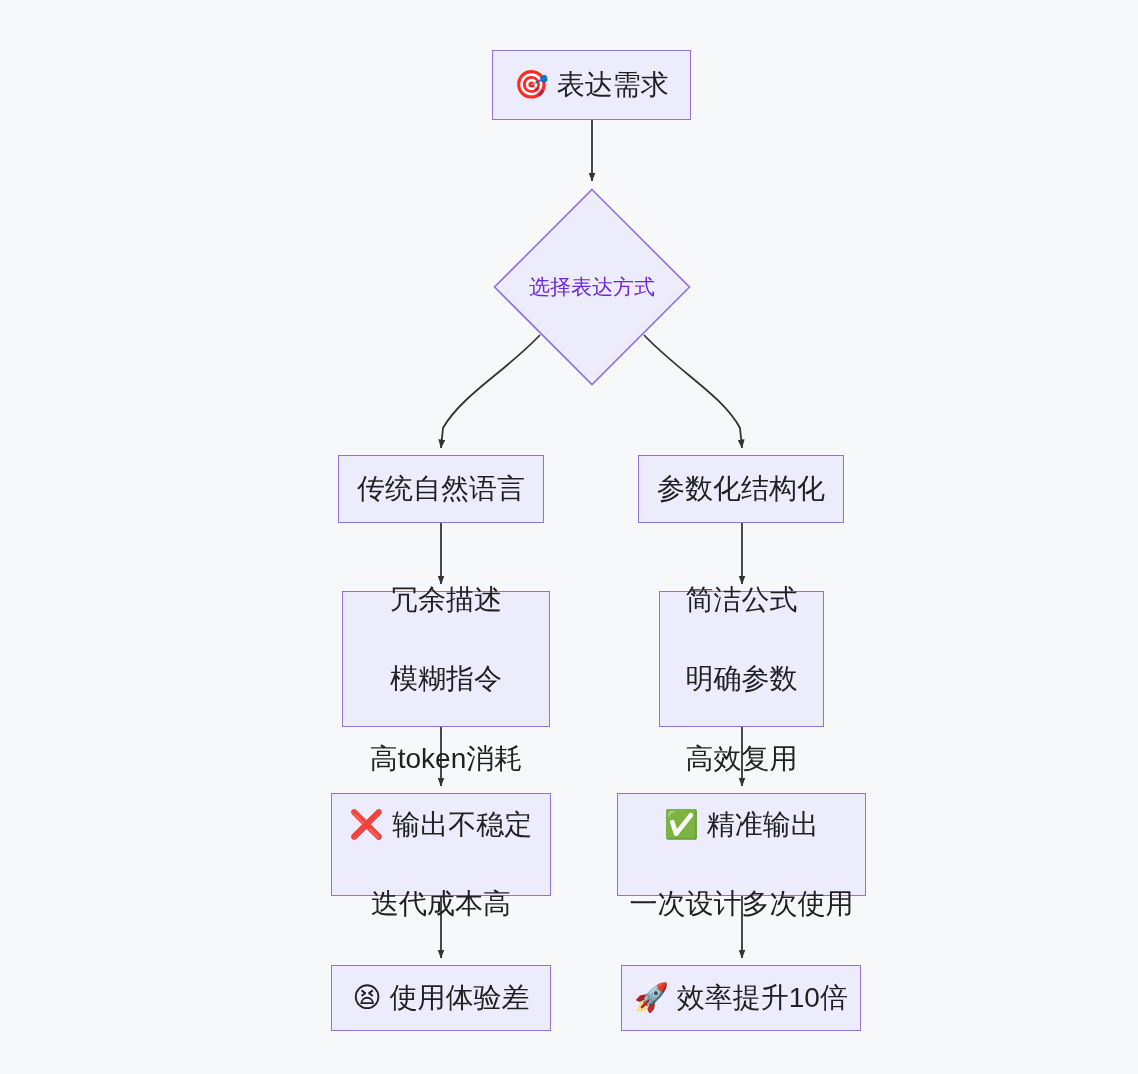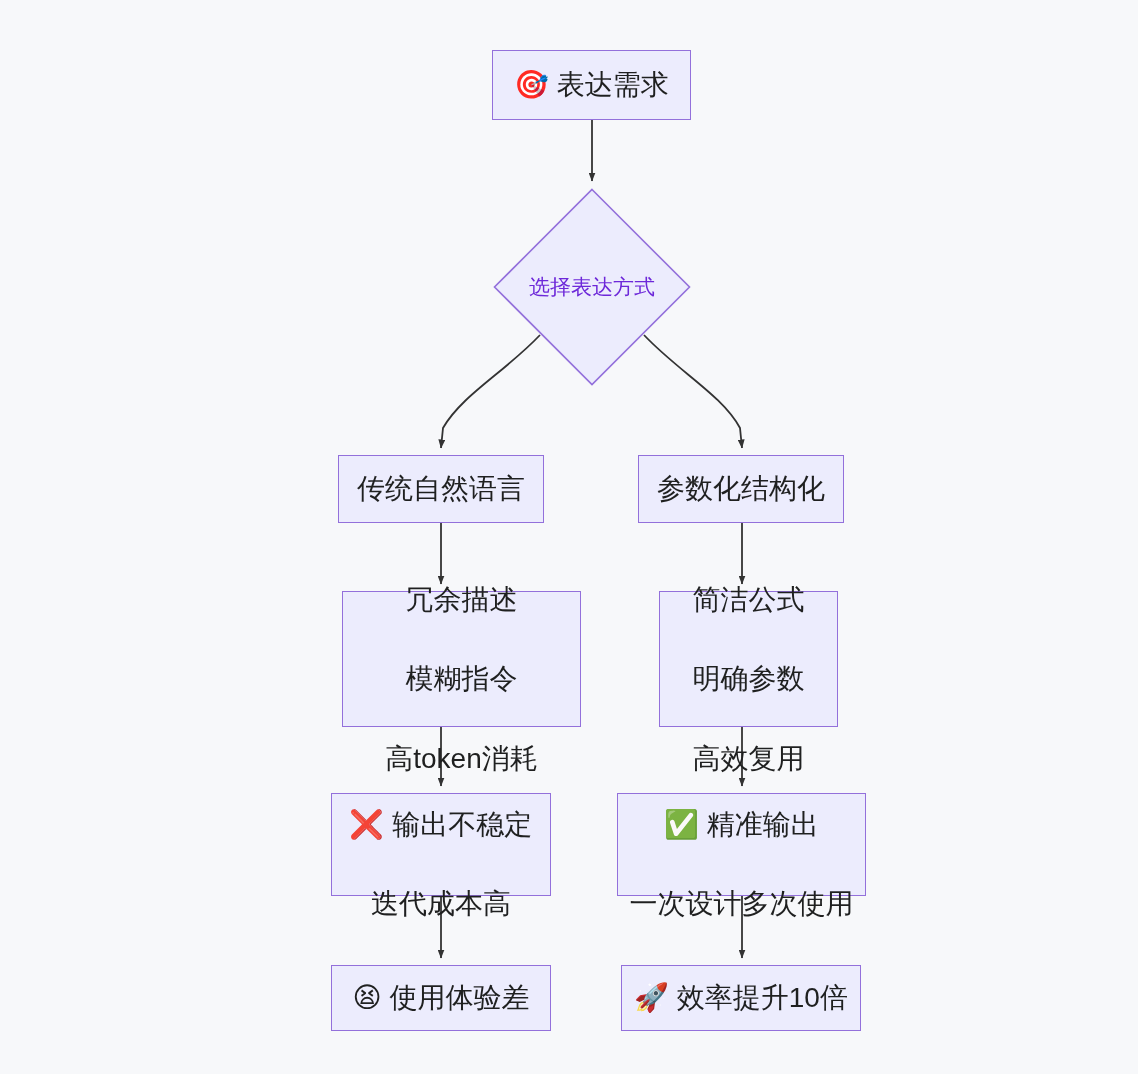--- a/index.html
+++ b/index.html
@@ -70,22 +70,22 @@
     align-items: center;
     justify-content: center;
     font-size: 21px;
     color: #6d28d9;
   }
   
   #n-start   { left: 492px; top: 50px;  width: 199px; height: 70px; }
   #n-decide  { left: 493px; top: 188px; }
   #n-trad    { left: 338px; top: 455px; width: 206px; height: 68px; }
   #n-param   { left: 638px; top: 455px; width: 206px; height: 68px; }
-  #n-trad-detail  { left: 342px; top: 591px; width: 239px; height: 136px; }
-  #n-param-detail { left: 659px; top: 591px; width: 179px; height: 136px; }
+  #n-trad-detail  { left: 342px; top: 591px; width: 208px; height: 136px; }
+  #n-param-detail { left: 659px; top: 591px; width: 165px; height: 136px; }
   #n-bad-result   { left: 331px; top: 793px; width: 220px; height: 103px; }
   #n-good-result  { left: 617px; top: 793px; width: 249px; height: 103px; }
   #n-bad-final    { left: 331px; top: 965px; width: 220px; height: 66px; }
   #n-good-final   { left: 621px; top: 965px; width: 240px; height: 66px; }
 </style>
 </head>
 <body>
 
 <div id="flowchart">
 

